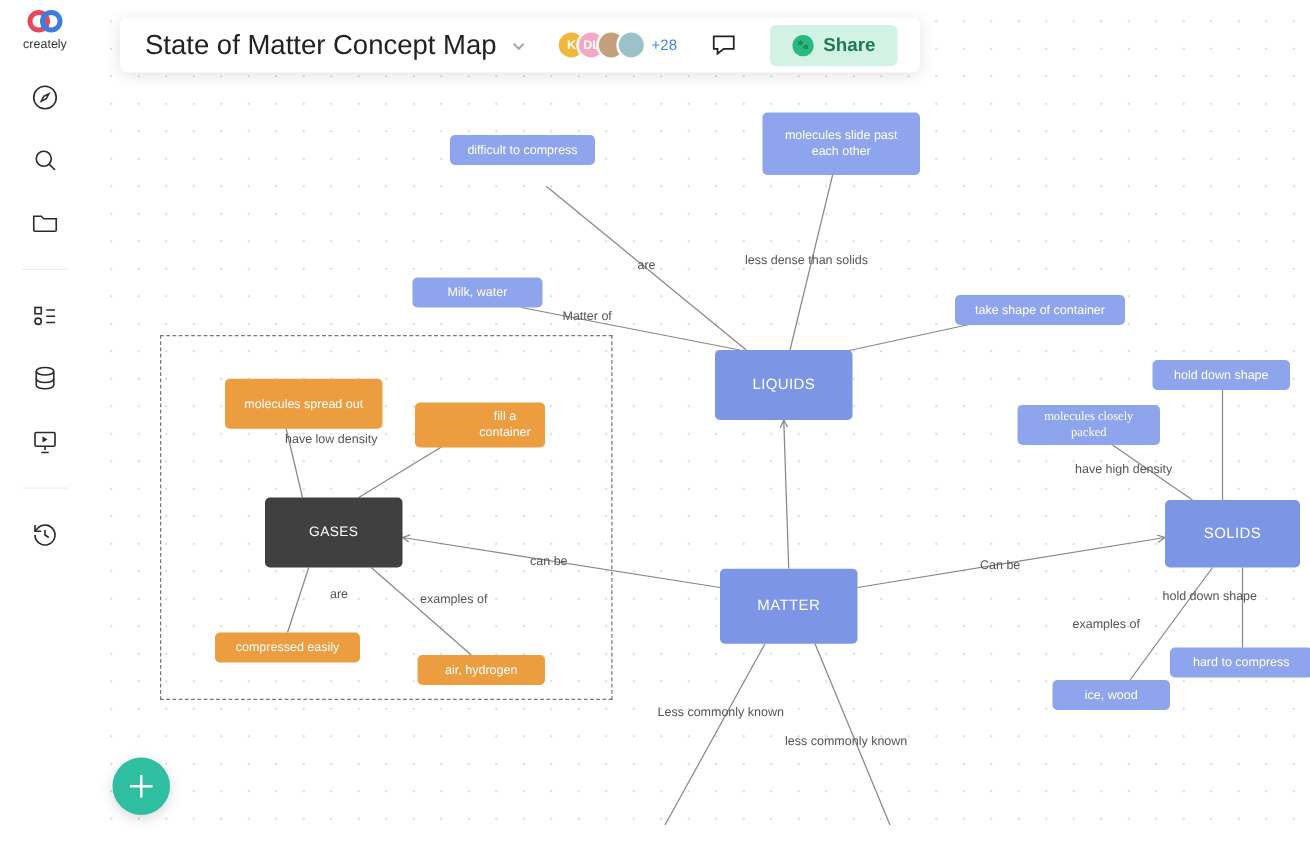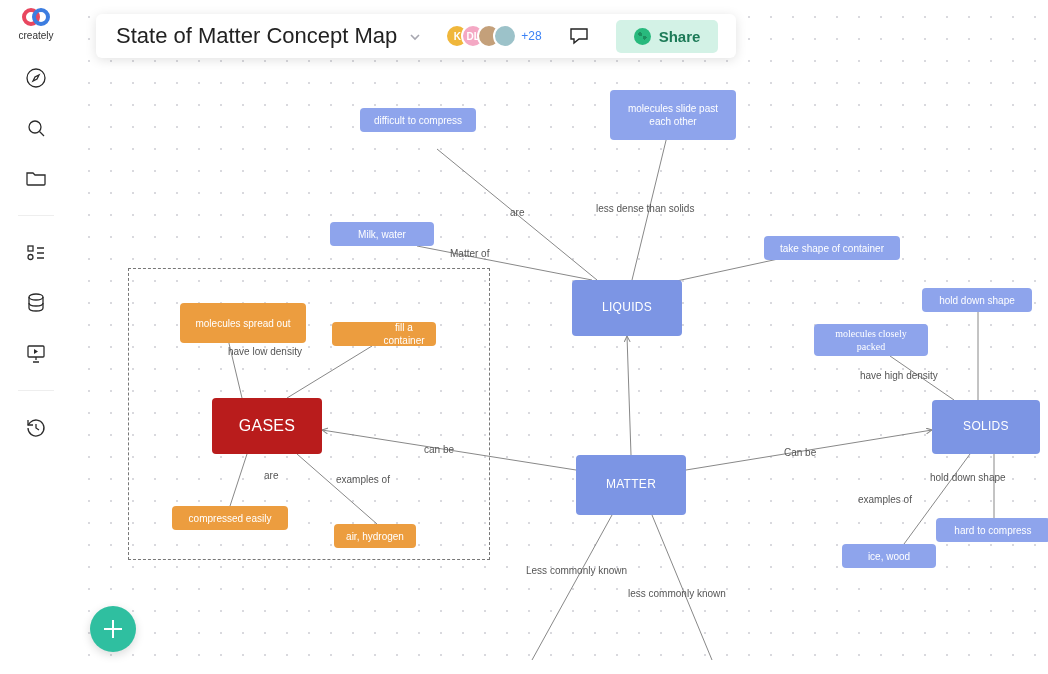--- a/index.html
+++ b/index.html
@@ -29,21 +29,21 @@
   .comment-ic { width:26px; height:26px; display:flex; align-items:center; justify-content:center; cursor:pointer; }
   .share-btn { background:#d3f2e6; color:#1c7a57; border:none; border-radius:5px; padding:8px 18px; font-size:15px; font-weight:600; display:flex; align-items:center; gap:8px; cursor:pointer; }
   .share-btn .globe { width:17px; height:17px; border-radius:50%; background:#28b97d; position:relative; }
   .share-btn .globe::after{ content:''; position:absolute; inset:3px; border-radius:50%; background:
      radial-gradient(circle at 30% 30%, #1c8f5f 2px, transparent 2px),
      radial-gradient(circle at 70% 60%, #1c8f5f 2px, transparent 2px);}
 
   .node { position:absolute; display:flex; align-items:center; justify-content:center; text-align:center; color:#fff; border-radius:4px; font-size:11px; padding:4px 8px; line-height:1.3; }
   .blue-big { background:#7c95e4; font-size:12px; font-weight:500; letter-spacing:.3px; }
   .blue-sm { background:#8ea4ec; font-size:10px; }
-  .orange-big { background:#b91c1c; font-size:16px; font-weight:500; letter-spacing:.3px; }
+  .orange-big { background:#404040; font-size:11px; font-weight:500; letter-spacing:.3px; }
   .orange-sm { background:#ec9d3f; font-size:10px; }
 
   .edge-label { position:absolute; font-size:10px; color:#555; background:transparent; white-space:nowrap; }
 
   .sel-box { position:absolute; border:1px dashed #777; }
 
   svg.edges { position:absolute; inset:0; overflow:visible; pointer-events:none; }
   svg.edges line, svg.edges path { stroke:#888; stroke-width:1; fill:none; }
   .arrow { fill:#888; }
 
@@ -190,23 +190,23 @@
       <div class="node orange-big" style="left: 140px; top: 398px; width: 110px; height: 56px;">GASES</div>
       <div class="node blue-sm" style="left: 538px; top: 90px; width: 126px; height: 50px;">molecules slide past each other</div>
       <div class="node blue-sm" style="left: 288px; top: 108px; width: 116px; height: 24px;">difficult to compress</div>
       <div class="node blue-sm" style="left: 258px; top: 222px; width: 104px; height: 24px;">Milk, water</div>
       <div class="node blue-sm" style="left: 692px; top: 236px; width: 136px; height: 24px;">take shape of container</div>
       <div class="node blue-sm" style="left: 850px; top: 288px; width: 110px; height: 24px;">hold down shape</div>
       <div class="node blue-sm" style="left: 742px; top: 324px; width: 114px; height: 32px; font-family: Liberation Serif, serif;">molecules closely packed</div>
       <div class="node blue-sm" style="left: 864px; top: 518px; width: 114px; height: 24px;">hard to compress</div>
       <div class="node blue-sm" style="left: 770px; top: 544px; width: 94px; height: 24px;">ice, wood</div>
       <div class="node orange-sm" style="left: 84px; top: 303px; width: 126px; height: 40px; margin-left: 24px;">molecules spread out</div>
-      <div class="node orange-sm" style="left: 260px; top: 322px; width: 104px; height: 24px; padding-left: 48px;">fill a container</div>
+      <div class="node orange-sm" style="left: 260px; top: 322px; width: 104px; height: 36px; padding-left: 48px;">fill a container</div>
       <div class="node orange-sm" style="left: 100px; top: 506px; width: 116px; height: 24px;">compressed easily</div>
-      <div class="node orange-sm" style="left: 262px; top: 524px; width: 82px; height: 24px;">air, hydrogen</div>
+      <div class="node orange-sm" style="left: 262px; top: 524px; width: 102px; height: 24px;">air, hydrogen</div>
     </div>
 
   <div id="labels-layer">
       <div class="edge-label" style="left: 438px; top: 207px;">are</div>
       <div class="edge-label" style="left: 378px; top: 248px;">Matter of</div>
       <div class="edge-label" style="left: 524px; top: 191px; margin-top: 12px;">less dense than solids</div>
       <div class="edge-label" style="left: 352px; top: 444px;">can be</div>
       <div class="edge-label" style="left: 712px; top: 447px;">Can be</div>
       <div class="edge-label" style="left: 156px; top: 346px;">have low density</div>
       <div class="edge-label" style="left: 192px; top: 470px;">are</div>

